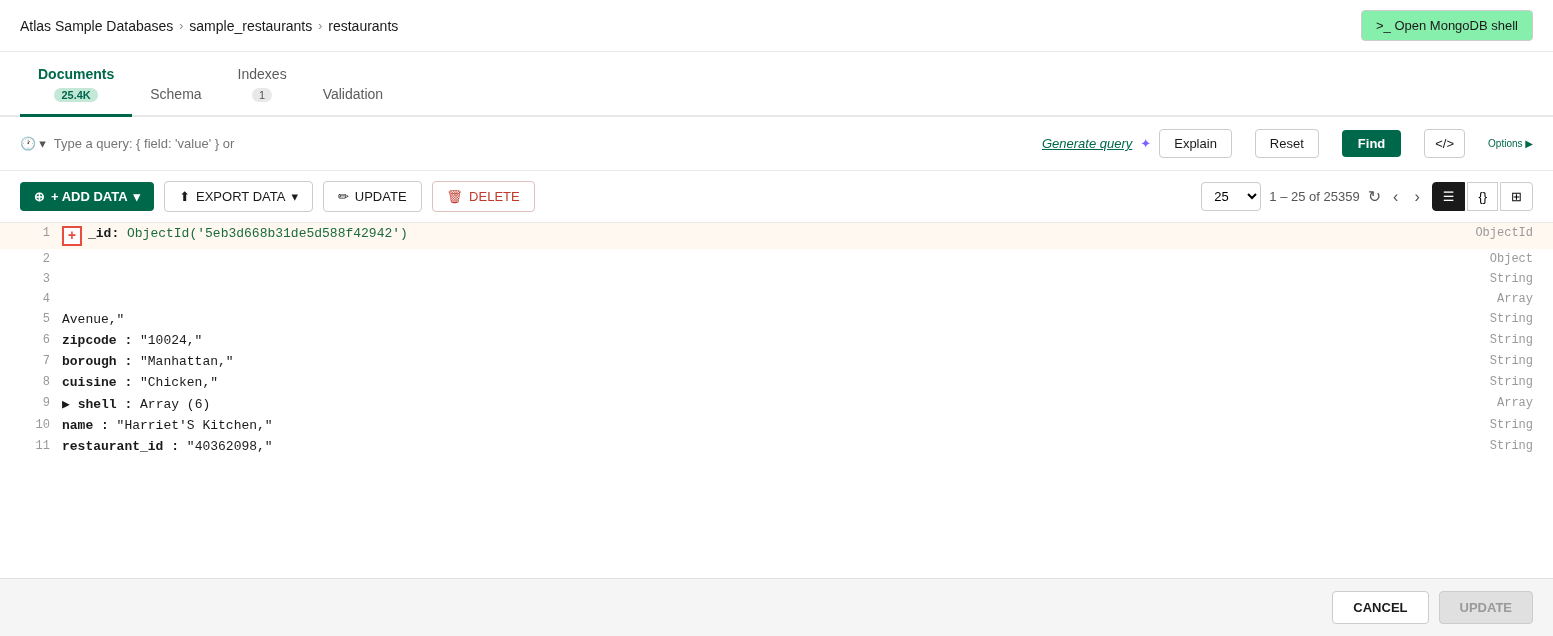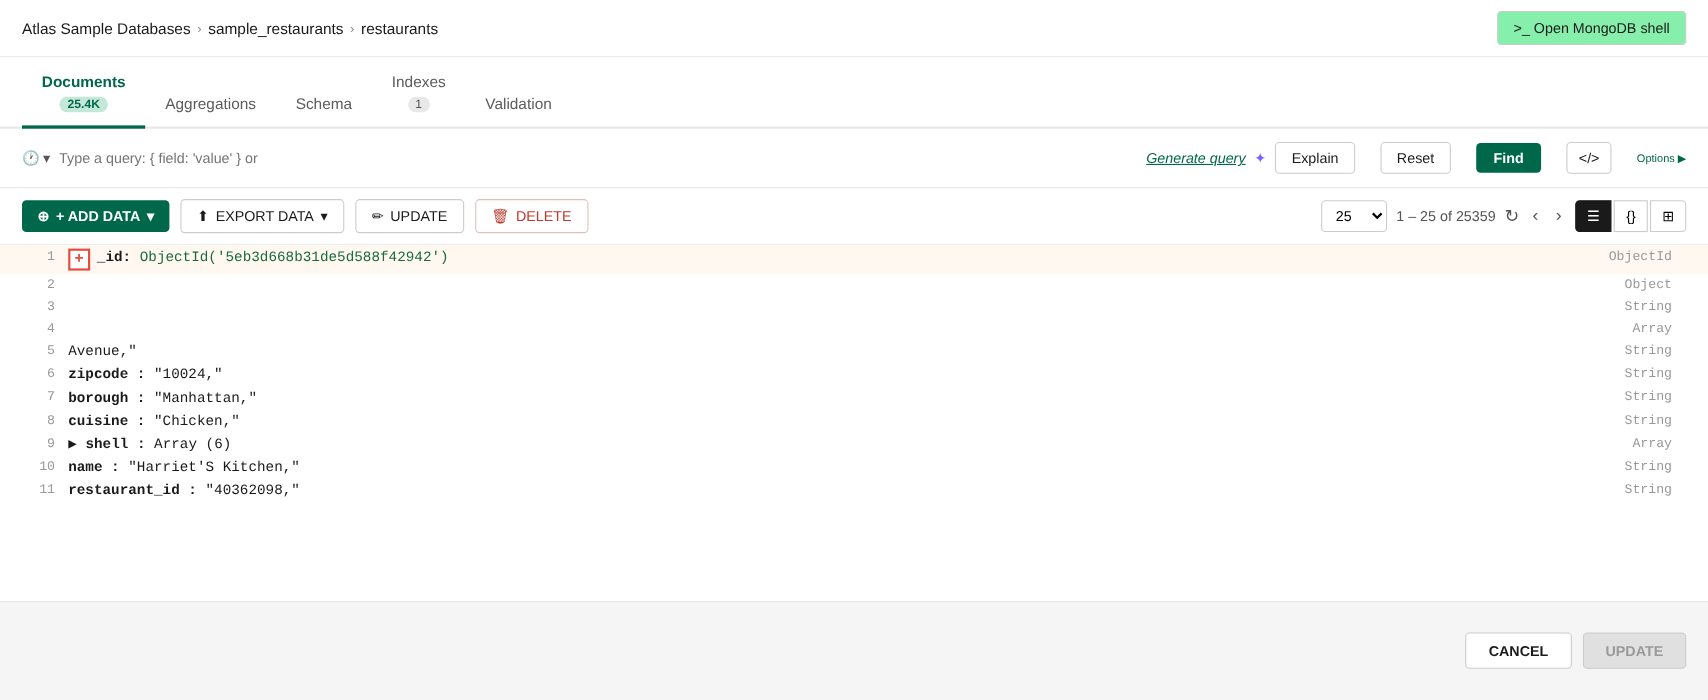--- a/index.html
+++ b/index.html
@@ -268,21 +268,21 @@
       color: #1a1a1a;
       font-weight: 600;
       font-size: 13px;
     }
     .doc-objectid {
       color: #1a6b3c;
       font-size: 13px;
     }
     .doc-type {
       position: absolute;
-      right: 33px;
+      right: 20px;
       color: #999;
       font-size: 12px;
     }
     .doc-row-content {
       flex: 1;
       font-size: 13px;
     }
 
     
     .tooltip-popup {
@@ -318,21 +318,21 @@
     
     .bottom-bar {
       position: fixed;
       bottom: 0;
       left: 0;
       right: 0;
       display: flex;
       align-items: center;
       justify-content: flex-end;
       gap: 10px;
-      padding: 28px 20px;
+      padding: 12px 20px;
       background: #f5f5f5;
       border-top: 1px solid #e0e0e0;
     }
     .btn-cancel {
       background: #fff;
       border: 1px solid #ccc;
       padding: 8px 20px;
       border-radius: 4px;
       font-size: 13px;
       cursor: pointer;
@@ -372,23 +372,20 @@
     <span class="breadcrumb-sep">›</span>
     <span>restaurants</span>
   </div>
   <button class="open-shell-btn">&gt;_ Open MongoDB shell</button>
 </div>
 
 <div class="tabs-bar">
   <div class="tab active">
     <span>Documents</span>
     <span class="tab-badge">25.4K</span>
-  </div>
-  <div class="tab">
-    <span>Aggregations</span>
   </div>
   <div class="tab">
     <span>Schema</span>
   </div>
   <div class="tab">
     <span>Indexes</span>
     <span class="tab-badge">1</span>
   </div>
   <div class="tab">
     <span>Validation</span>

